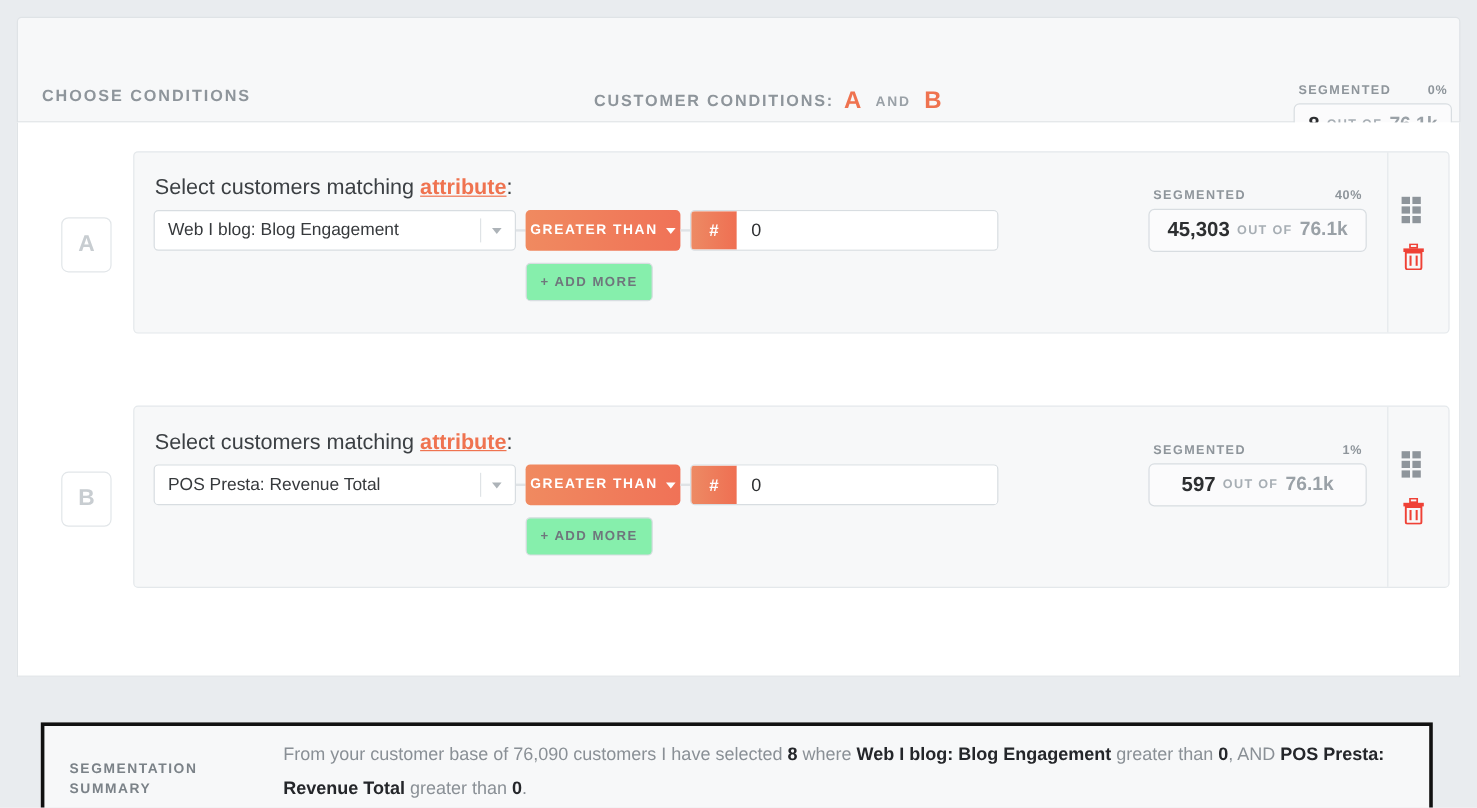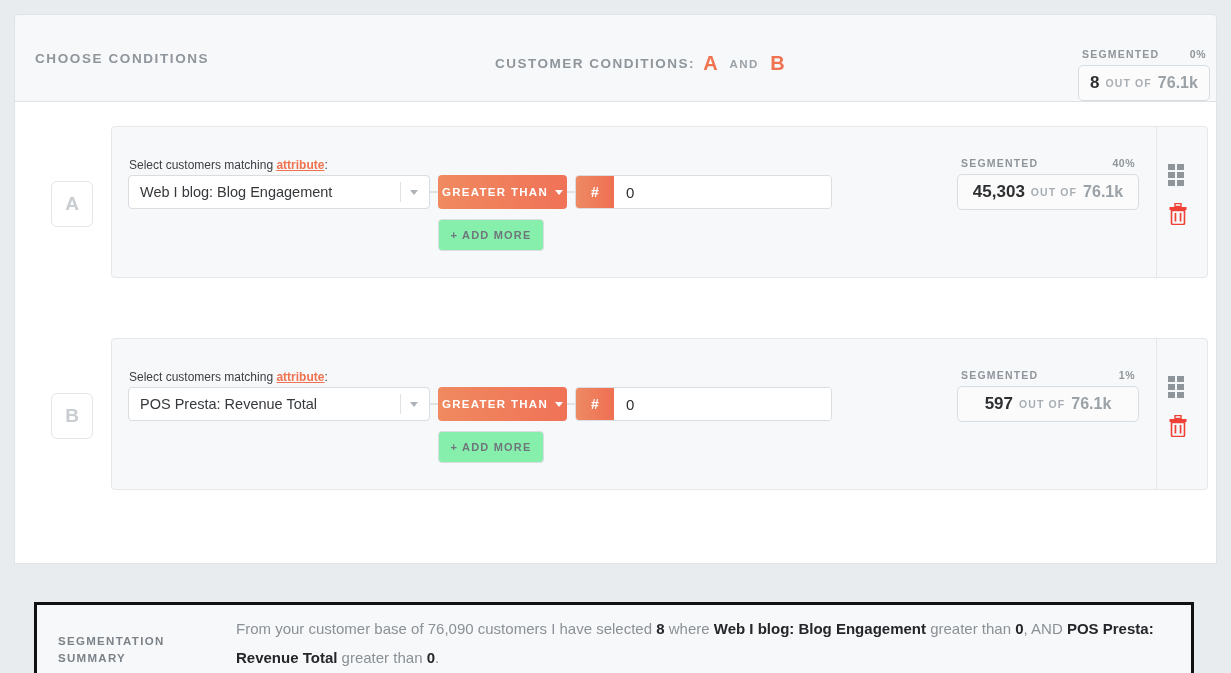--- a/index.html
+++ b/index.html
@@ -14,21 +14,21 @@
 
   
   .header-bar {
     position: absolute; left: 14px; top: 14px;
     width: 1203px; height: 88px;
     background: #f7f8f9;
     border: 1px solid #dfe3e6;
     border-radius: 4px 4px 0 0;
   }
   .header-inner {
-    position: relative; width: 100%; height: 100%;
+    position: relative; width: 100%; height: 100%; margin-top: 21px;
   }
   .choose-conditions {
     position: absolute; left: 20px; top: 36px;
     font-size: 13.5px; font-weight: bold; letter-spacing: 1.6px;
     color: #8e959b; text-transform: uppercase;
   }
   .cust-cond {
     position: absolute; left: 480px; top: 37px;
     font-size: 13.5px; font-weight: bold; letter-spacing: 1.5px;
     color: #8e959b; text-transform: uppercase;
@@ -97,22 +97,22 @@
     background: #f7f8f9;
     border: 1px solid #e4e8eb;
     border-radius: 4px;
   }
   .cond-card .vdivider {
     position: absolute; right: 50px; top: 0; bottom: 0;
     width: 1px; background: #e4e8eb;
   }
 
   .match-line {
-    position: absolute; left: 17px; top: 31px;
-    font-size: 12px; color: #3c4044;
+    position: absolute; left: 17px; top: 19px;
+    font-size: 18px; color: #3c4044;
   }
   .match-line .attr-link {
     color: #ef7350; text-decoration: underline; font-weight: bold;
   }
 
   
   .attr-select {
     position: absolute; left: 16px; top: 48px;
     width: 302px; height: 34px;
     background: #ffffff;

